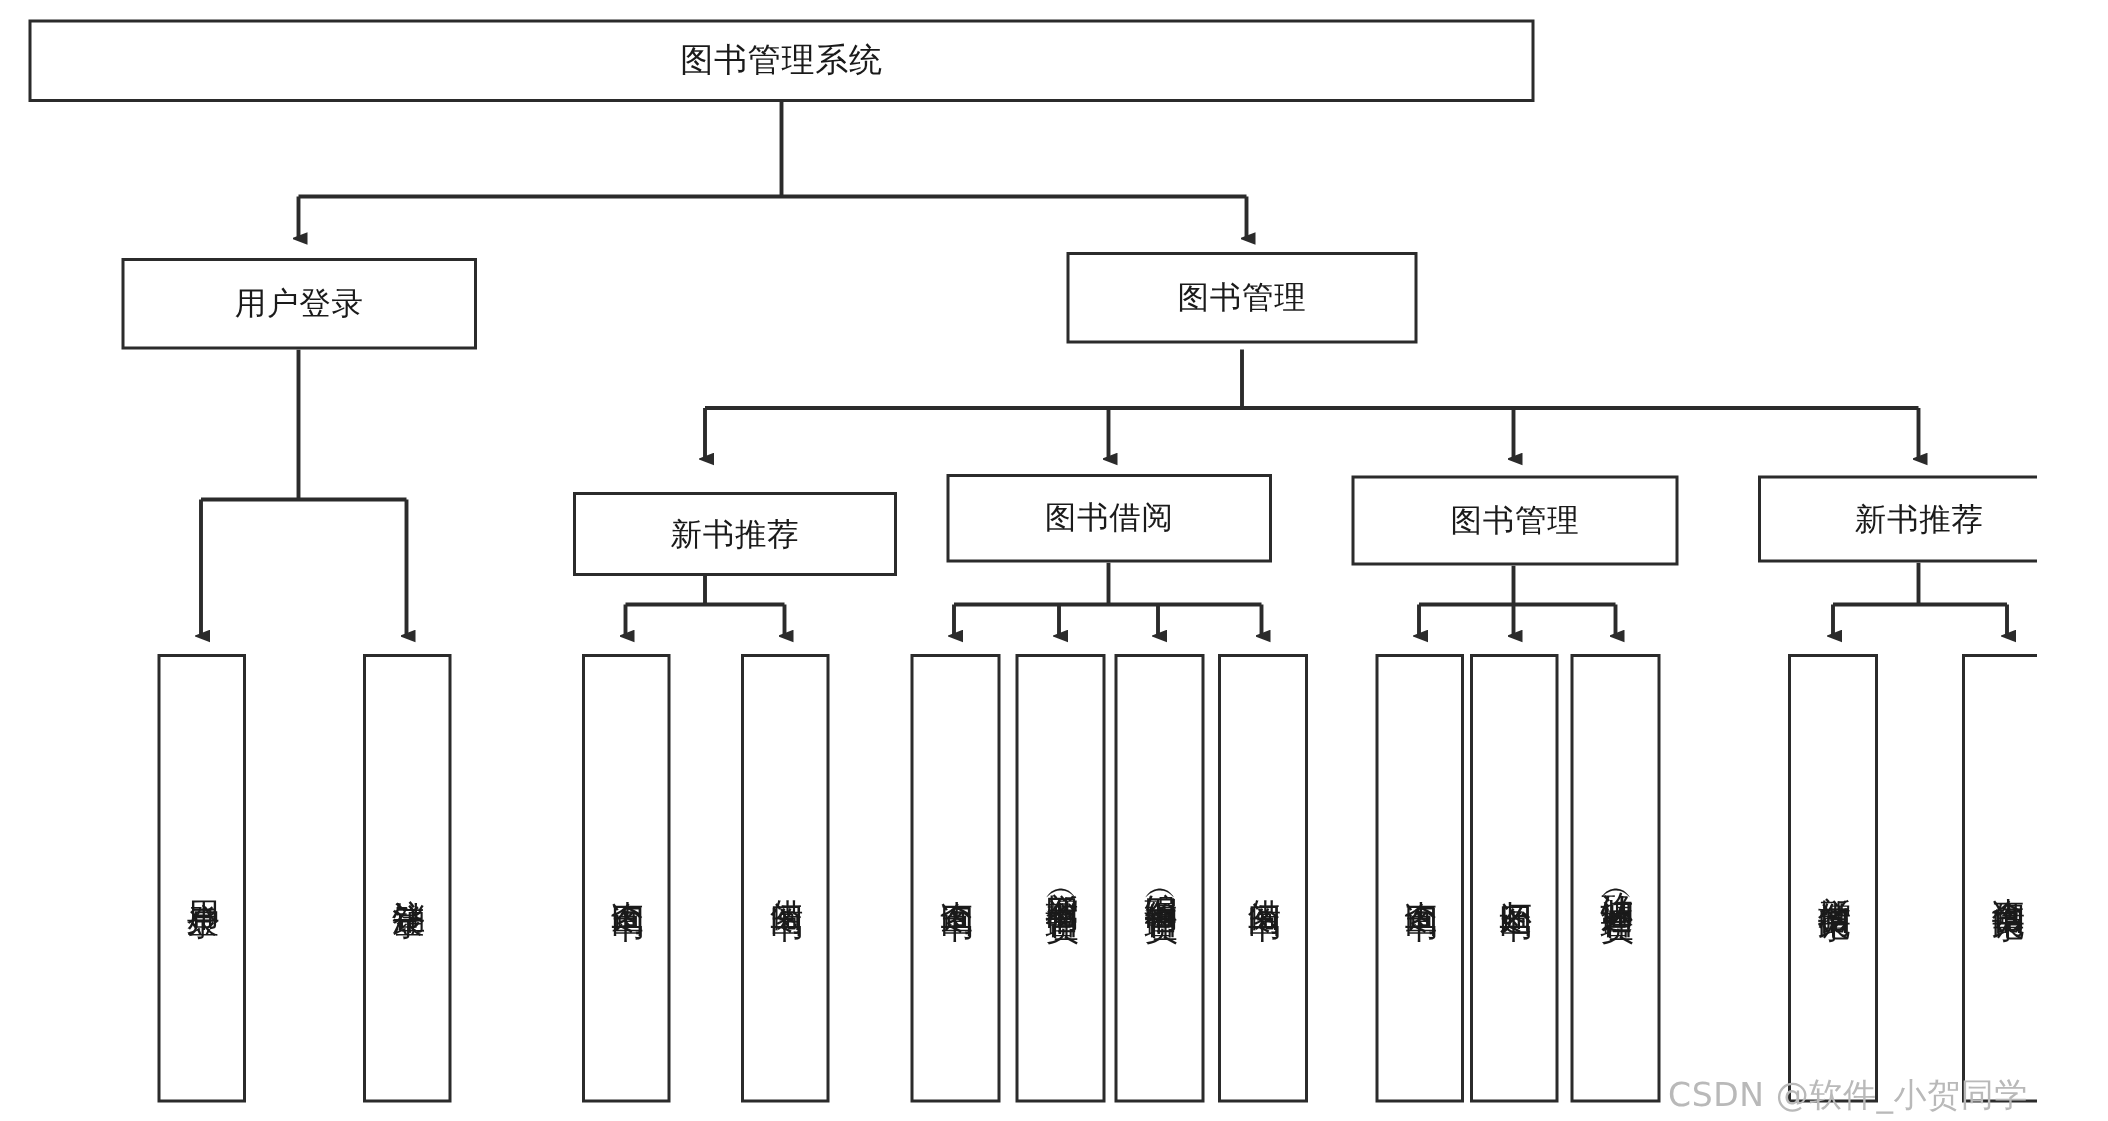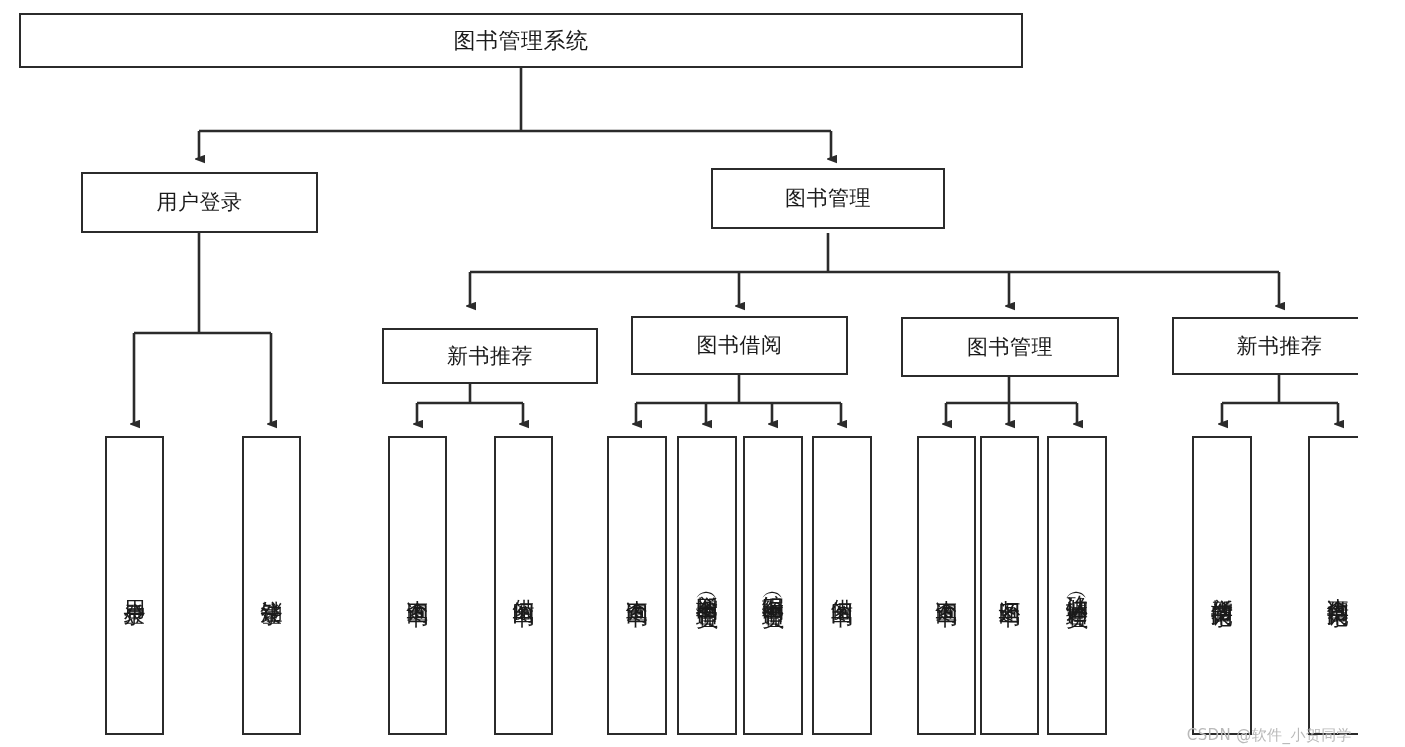--- a/index.html
+++ b/index.html
@@ -59,21 +59,21 @@
     font-size: 22px;
     line-height: 1.0;
     letter-spacing: 2px;
     white-space: nowrap;
     max-height: 272px;
   }
   .watermark {
     position: absolute;
     right: 6px;
     bottom: 2px;
-    font-size: 15px;
+    font-size: 22px;
     color: #b9b9b9;
     letter-spacing: 0.4px;
     white-space: nowrap;
   }
 </style>
 </head>
 <body>
 
 <div id="canvas">
 

